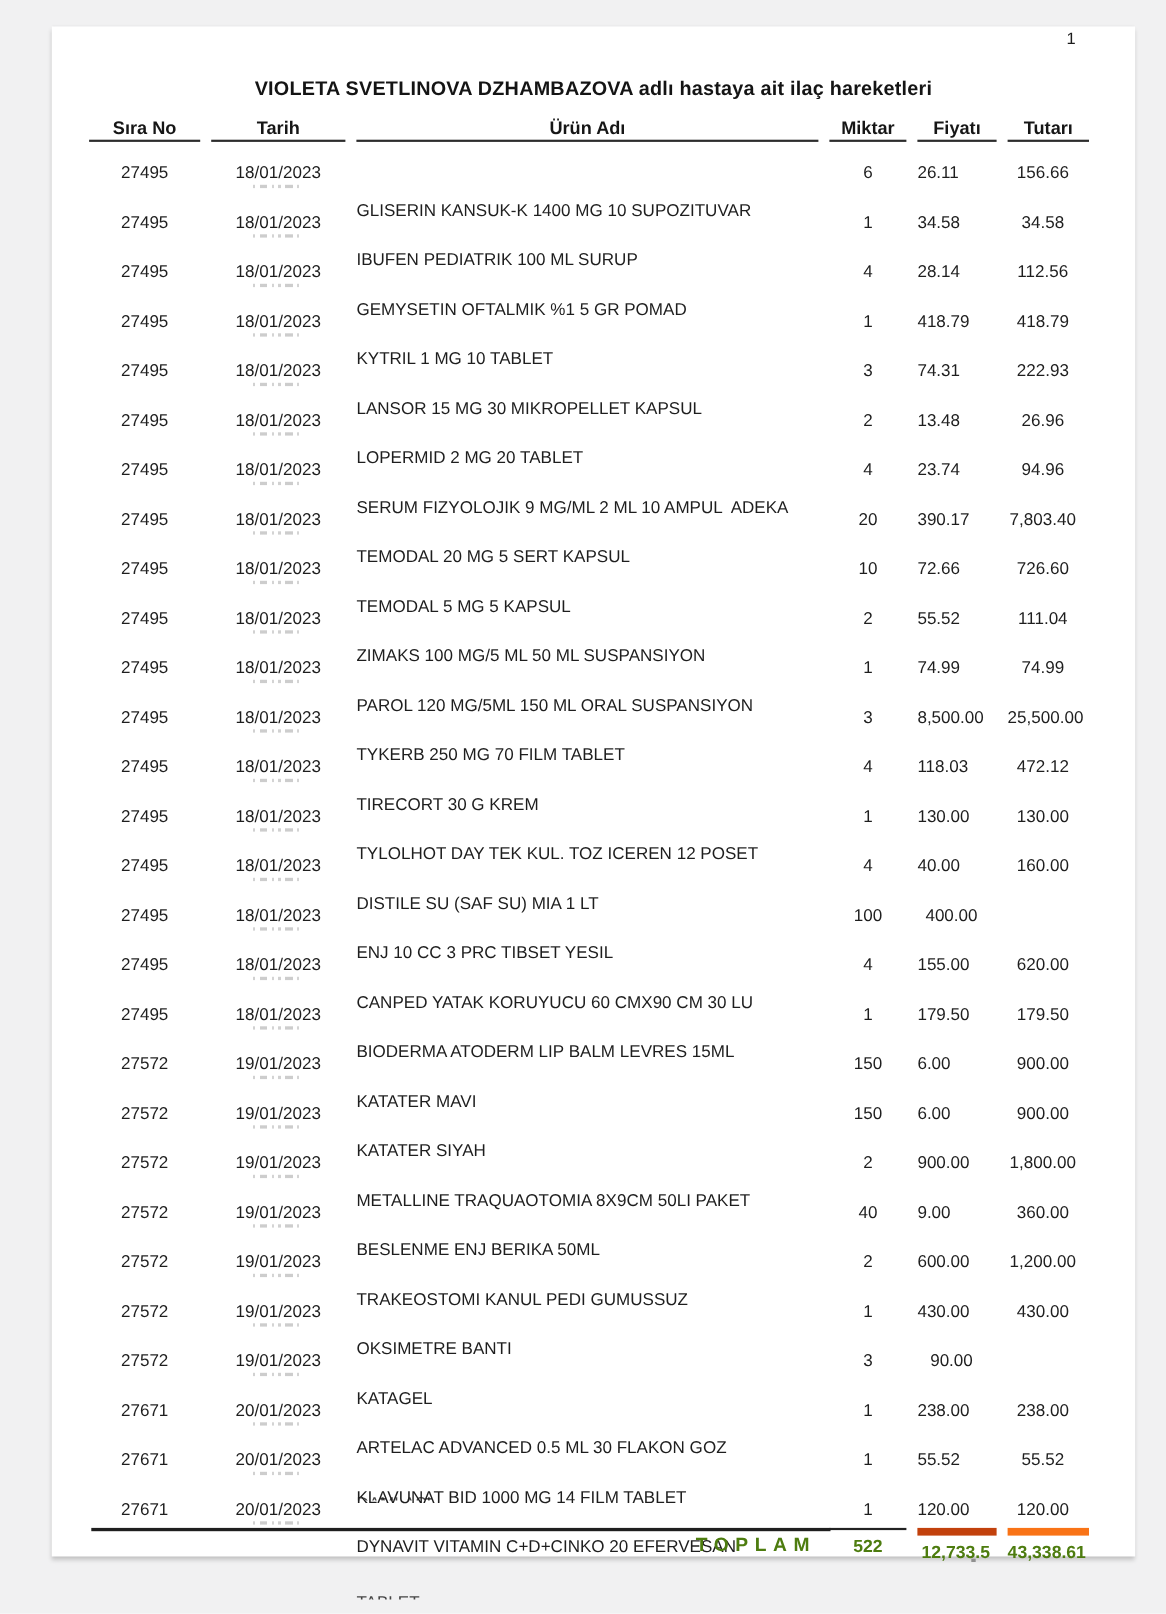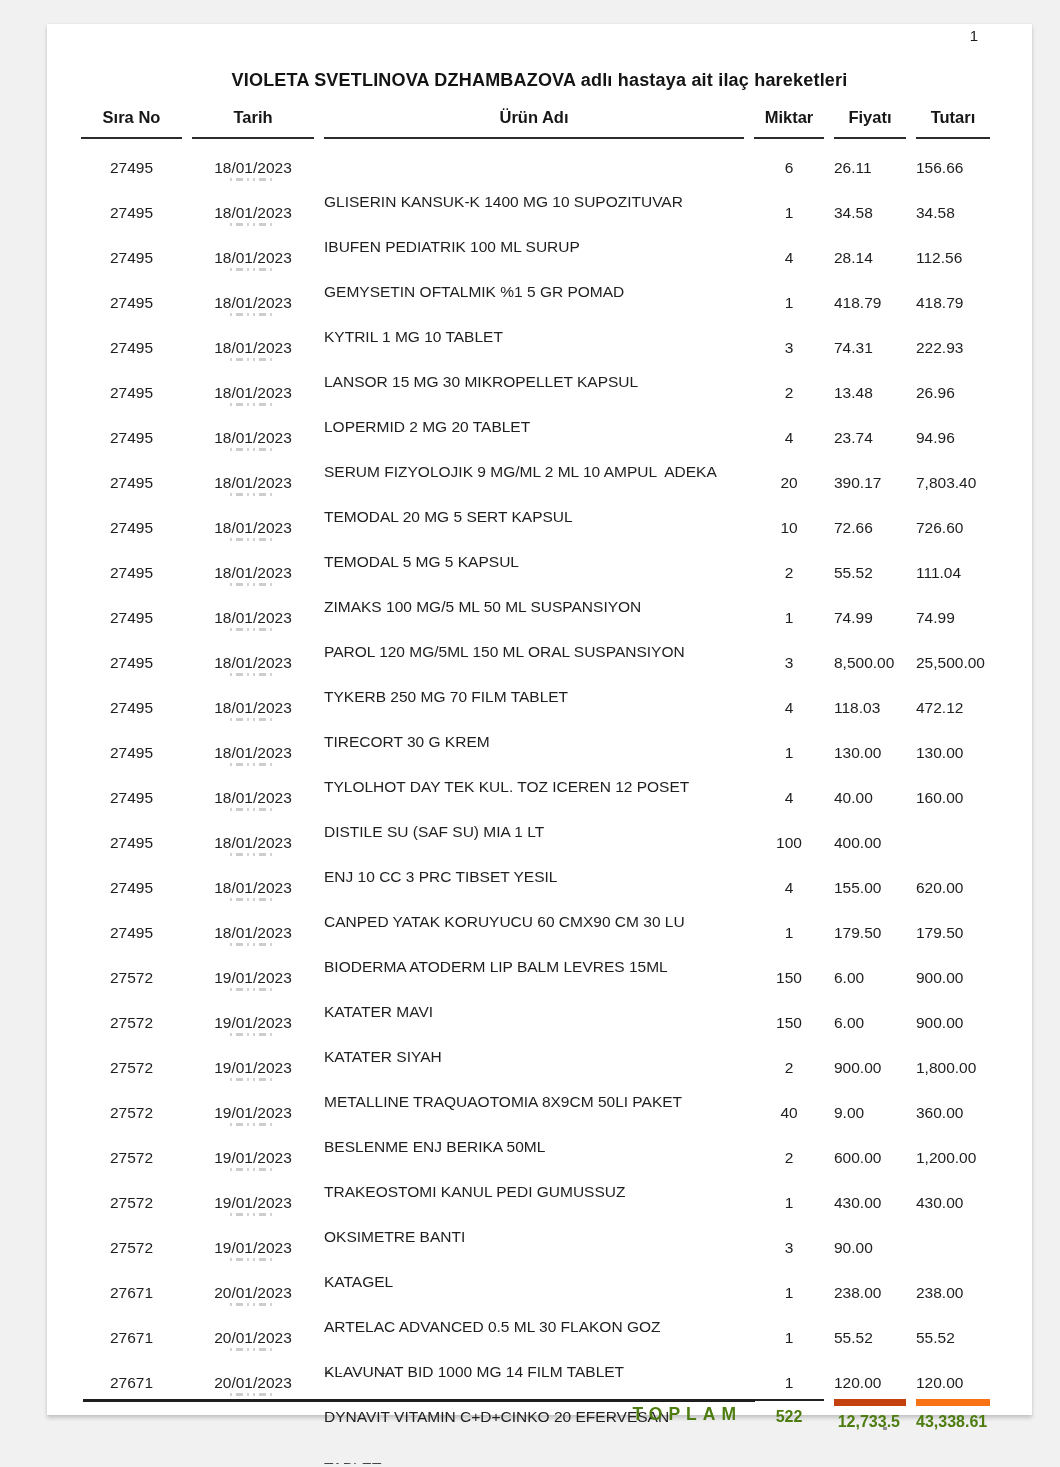--- a/index.html
+++ b/index.html
@@ -30,21 +30,21 @@
   }
   .table { position:absolute; left:34px; top:84px; width:909px; }
   .grid-row {
     display:grid;
     grid-template-columns:101px 122px 420px 70px 72px 74px;
     column-gap:10px;
   }
   .th {
     text-align:center;
     font-weight:bold; font-size:16.5px; color:#161616;
-    padding-bottom:10px;
+    padding-bottom:0;
     border-bottom:2px solid #2c2c2c;
   }
   .tbody { margin-top:7px; }
   .tr { height:28px;margin-top:17px; }
   .td { font-size:15.5px; line-height:17px; padding-top:3px; color:#1e1e1e; }
   .td.sira  { text-align:center; }
   .td.tarih { text-align:center; }
   .date-text { display:block; }
   .remnant {
     display:block; margin:2px auto 0;
@@ -56,21 +56,21 @@
     opacity:0.85;
   }
   .td.urun { text-align:left; white-space:pre; }
   .urun-text { display:block; }
   .urun-clip {
     display:block; height:4px; overflow:hidden;
     margin-top:1px; line-height:15px; color:#454545;
   }
   .td.miktar { text-align:center; }
   .td.fiyat  { text-align:left; padding-right:13px; }
-  .td.tutar  { text-align:left; padding-right:10px; }
+  .td.tutar  { text-align:center; padding-right:10px; }
 
   .total-row { position:relative; margin-top:0; height:34px; }
   .total-rule-long {
     position:absolute; left:2px; top:0;
     width:672px; height:3px; background:#1f1f1f;
   }
   .total-row .td { font-weight:bold; font-size:16px; padding-top:7px; color:#4d7c0f; }
   .td.toplam {
     grid-column:3;
     text-align:right; padding-right:2px;

